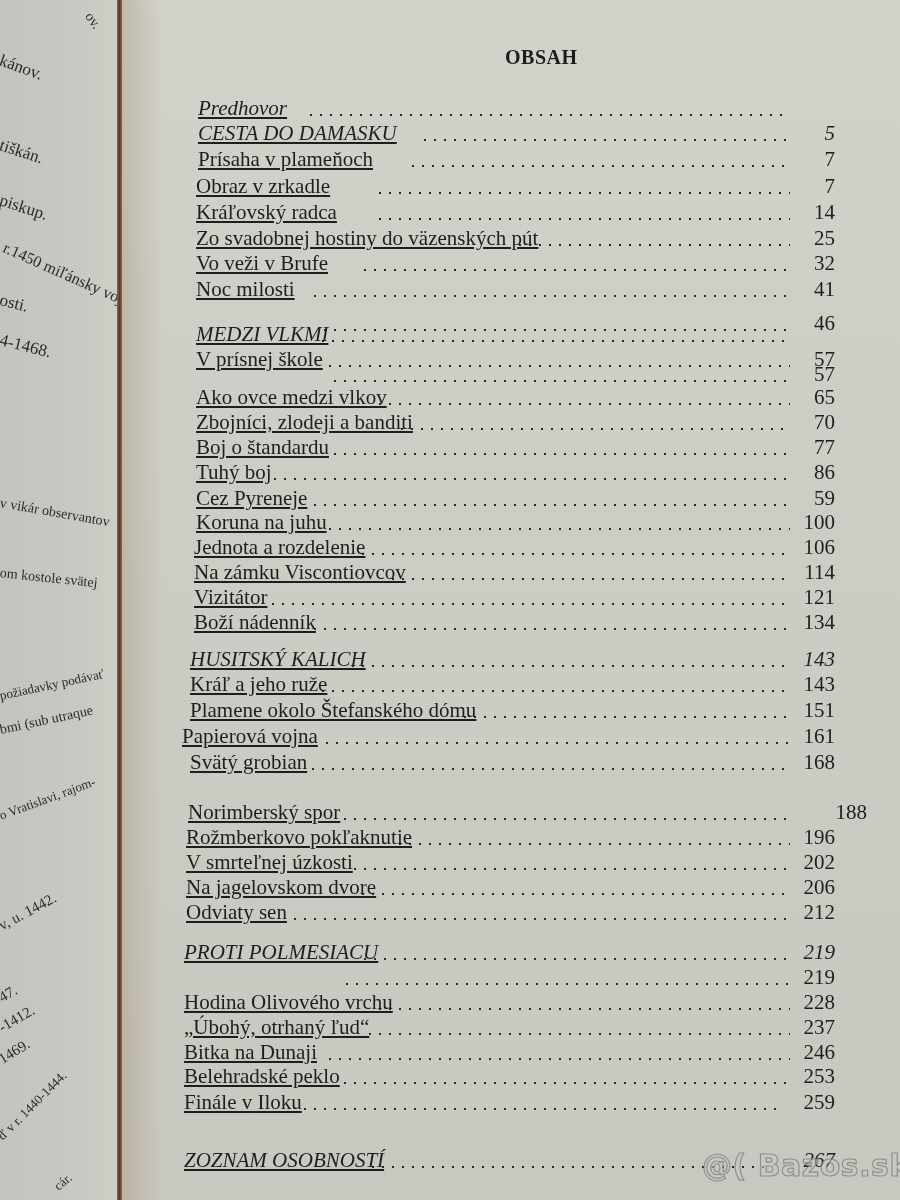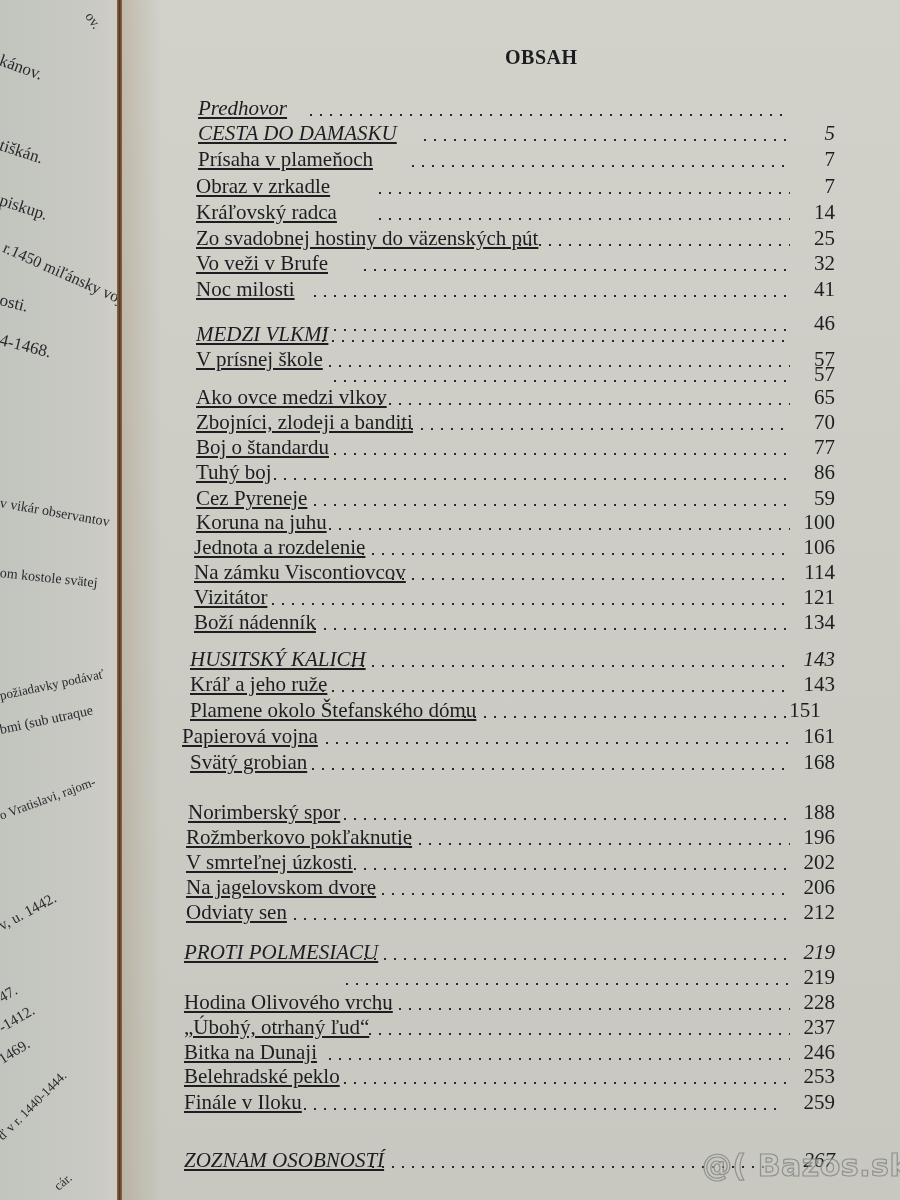--- a/index.html
+++ b/index.html
@@ -261,36 +261,36 @@
         <span class="page" style="left: 775px;">143</span>
       </div>
       <div class="toc-row entry" style="top: 672px;">
         <div class="leader" style="left: 318px; width: 472px; top: 17px;"></div>
         <span class="label" style="left: 190px;">Kráľ a jeho ruže</span>
         <span class="page" style="left: 775px;">143</span>
       </div>
       <div class="toc-row entry" style="top: 698px;">
         <div class="leader" style="left: 460px; width: 330px; top: 17px;"></div>
         <span class="label" style="left: 190px;">Plamene okolo Štefanského dómu</span>
-        <span class="page" style="left: 775px; text-align: center;">151</span>
+        <span class="page" style="left: 775px;">151</span>
       </div>
       <div class="toc-row entry" style="top: 724px;">
         <div class="leader" style="left: 322px; width: 468px; top: 17px;"></div>
         <span class="label" style="left: 182px;">Papierová vojna</span>
         <span class="page" style="left: 775px;">161</span>
       </div>
       <div class="toc-row entry" style="top: 750px;">
         <div class="leader" style="left: 308px; width: 482px; top: 17px;"></div>
         <span class="label" style="left: 190px;">Svätý grobian</span>
         <span class="page" style="left: 775px;">168</span>
       </div>
       <div class="toc-row entry" style="top: 800px;">
         <div class="leader" style="left: 340px; width: 450px; top: 17px;"></div>
         <span class="label" style="left: 188px;">Norimberský spor</span>
-        <span class="page" style="left: 775px;">188</span>
+        <span class="page" style="left: 807px;">188</span>
       </div>
       <div class="toc-row entry" style="top: 825px;">
         <div class="leader" style="left: 395px; width: 395px; top: 17px;"></div>
         <span class="label" style="left: 186px;">Rožmberkovo pokľaknutie</span>
         <span class="page" style="left: 775px;">196</span>
       </div>
       <div class="toc-row entry" style="top: 850px;">
         <div class="leader" style="left: 350px; width: 440px; top: 17px;"></div>
         <span class="label" style="left: 186px;">V smrteľnej úzkosti</span>
         <span class="page" style="left: 775px;">202</span>

